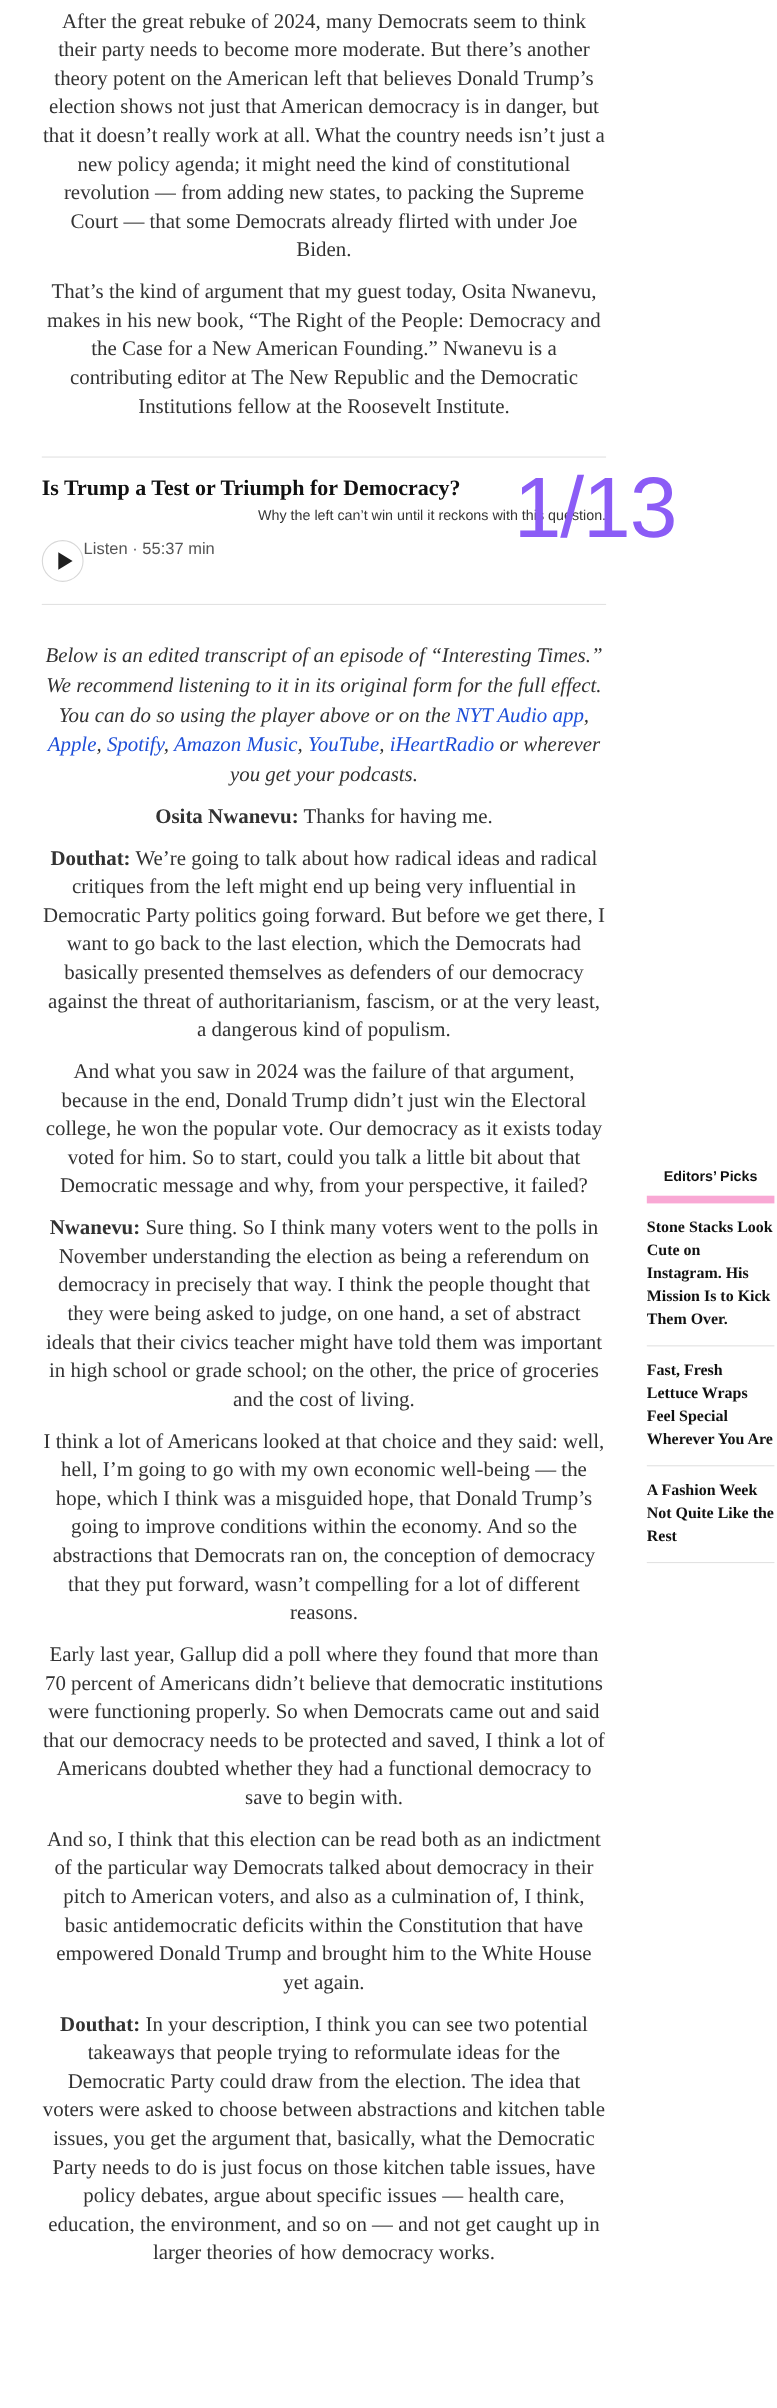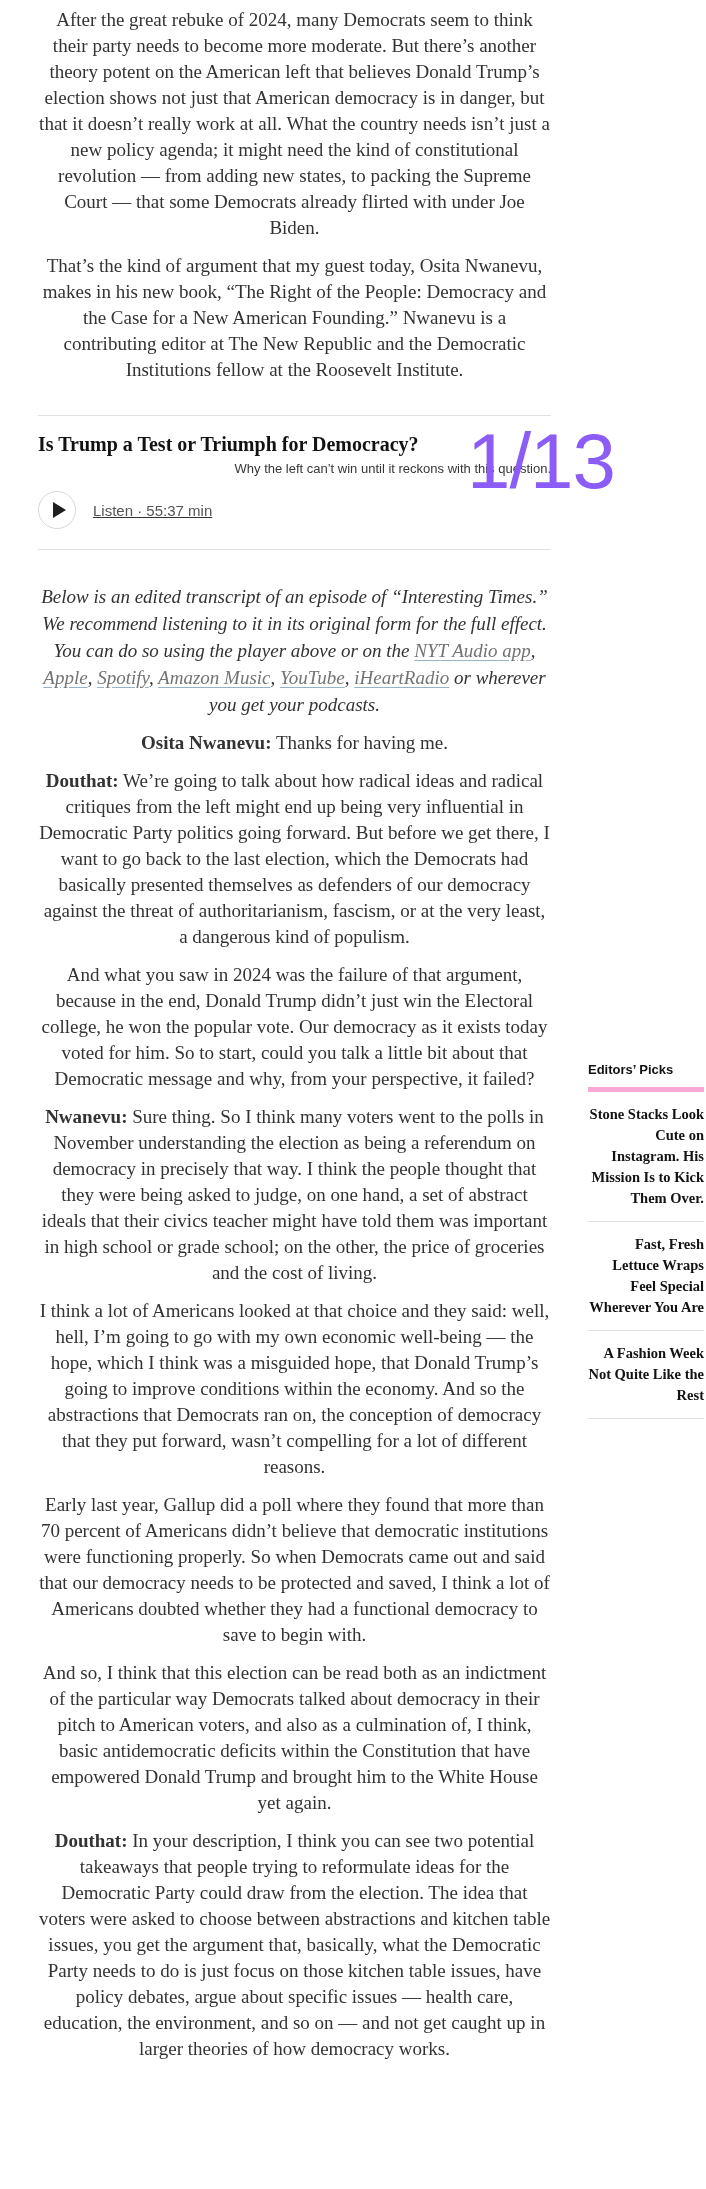--- a/index.html
+++ b/index.html
@@ -43,25 +43,23 @@
   .podcast-sub {
     font-size: 13px;
     color: #363636;
     margin: 5px 0 0 0;
     line-height: 17px;
     text-align: right;
   }
   .listen-row {
     margin-top: 14px;
     display: flex;
-    align-items: center;
-    gap: 17px;
+    align-items: flex-start;
     cursor: pointer;
     width: fit-content;
-    text-decoration: underline;
   }
   .play-btn {
     width: 38px; height: 38px;
     border-radius: 50%;
     border: 1px solid #d8d8d8;
     background: #ffffff;
     display: flex; align-items: center; justify-content: center;
     cursor: pointer;
     padding: 0;
   }
@@ -74,22 +72,21 @@
   }
   .listen-label { font-size: 15px; color: #555555; }
 
   
   .note {
     font-style: italic;
     line-height: 27px;
     margin: 0 0 12px 0;
   }
   .note .link {
-    color: #737373;
-    text-decoration: underline;
+    color: #1d4ed8;
     text-decoration-color: #96b3c8;
     text-underline-offset: 3px;
     cursor: pointer;
   }
 
   
   .counter {
     position: absolute;
     left: 467px; top: 422px;
     font-family: "Liberation Sans", sans-serif;
@@ -104,22 +101,23 @@
     position: absolute;
     left: 588px; top: 1062px;
     width: 116px;
     font-family: "Liberation Sans", sans-serif;
   }
   .picks-header {
     font-size: 13px;
     font-weight: bold;
     color: #121212;
     margin: 0 0 10px 0;
+    text-align: center;
   }
-  .picks-list { border-top: 5px solid #f9a8d4; text-align: right; }
+  .picks-list { border-top: 7px solid #f9a8d4; }
   .pick-item {
     font-family: "Liberation Serif", "DejaVu Serif", serif;
     font-weight: bold;
     font-size: 14.5px;
     line-height: 21px;
     color: #121212;
     padding: 12px 0;
     border-bottom: 1px solid #e2e2e2;
     cursor: pointer;
   }

